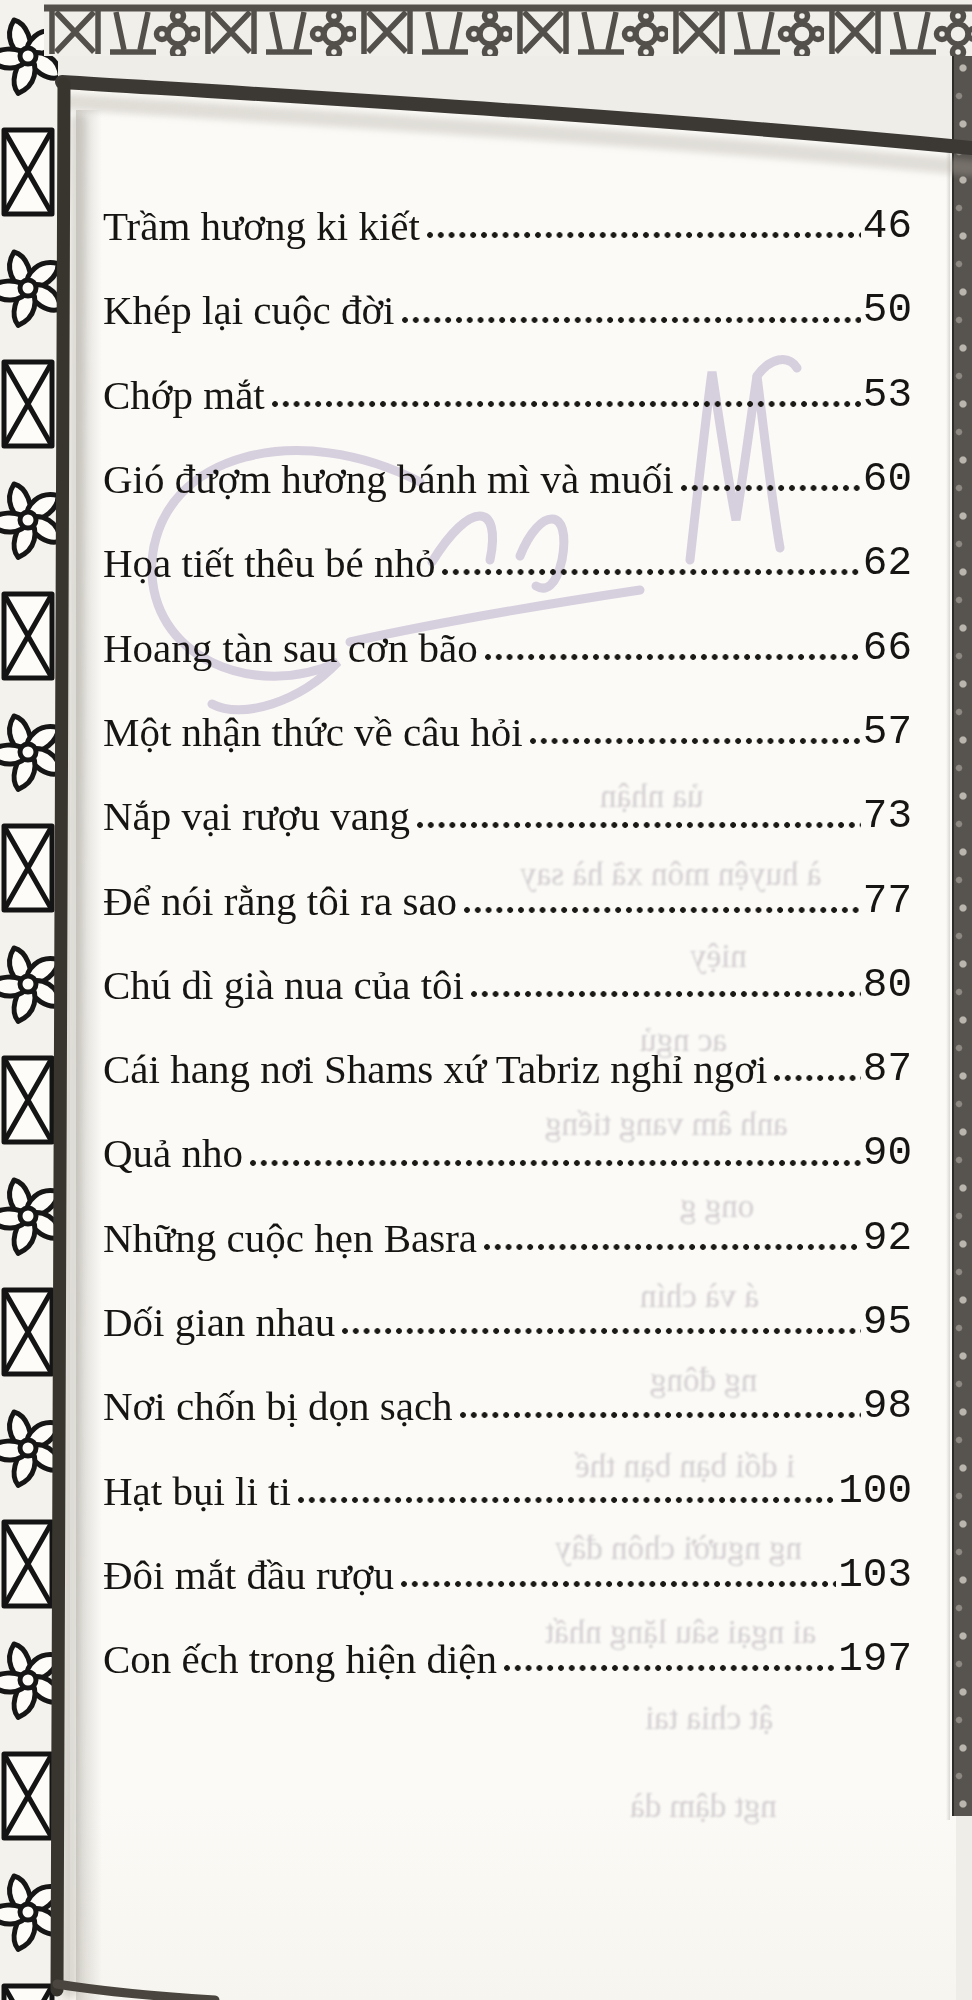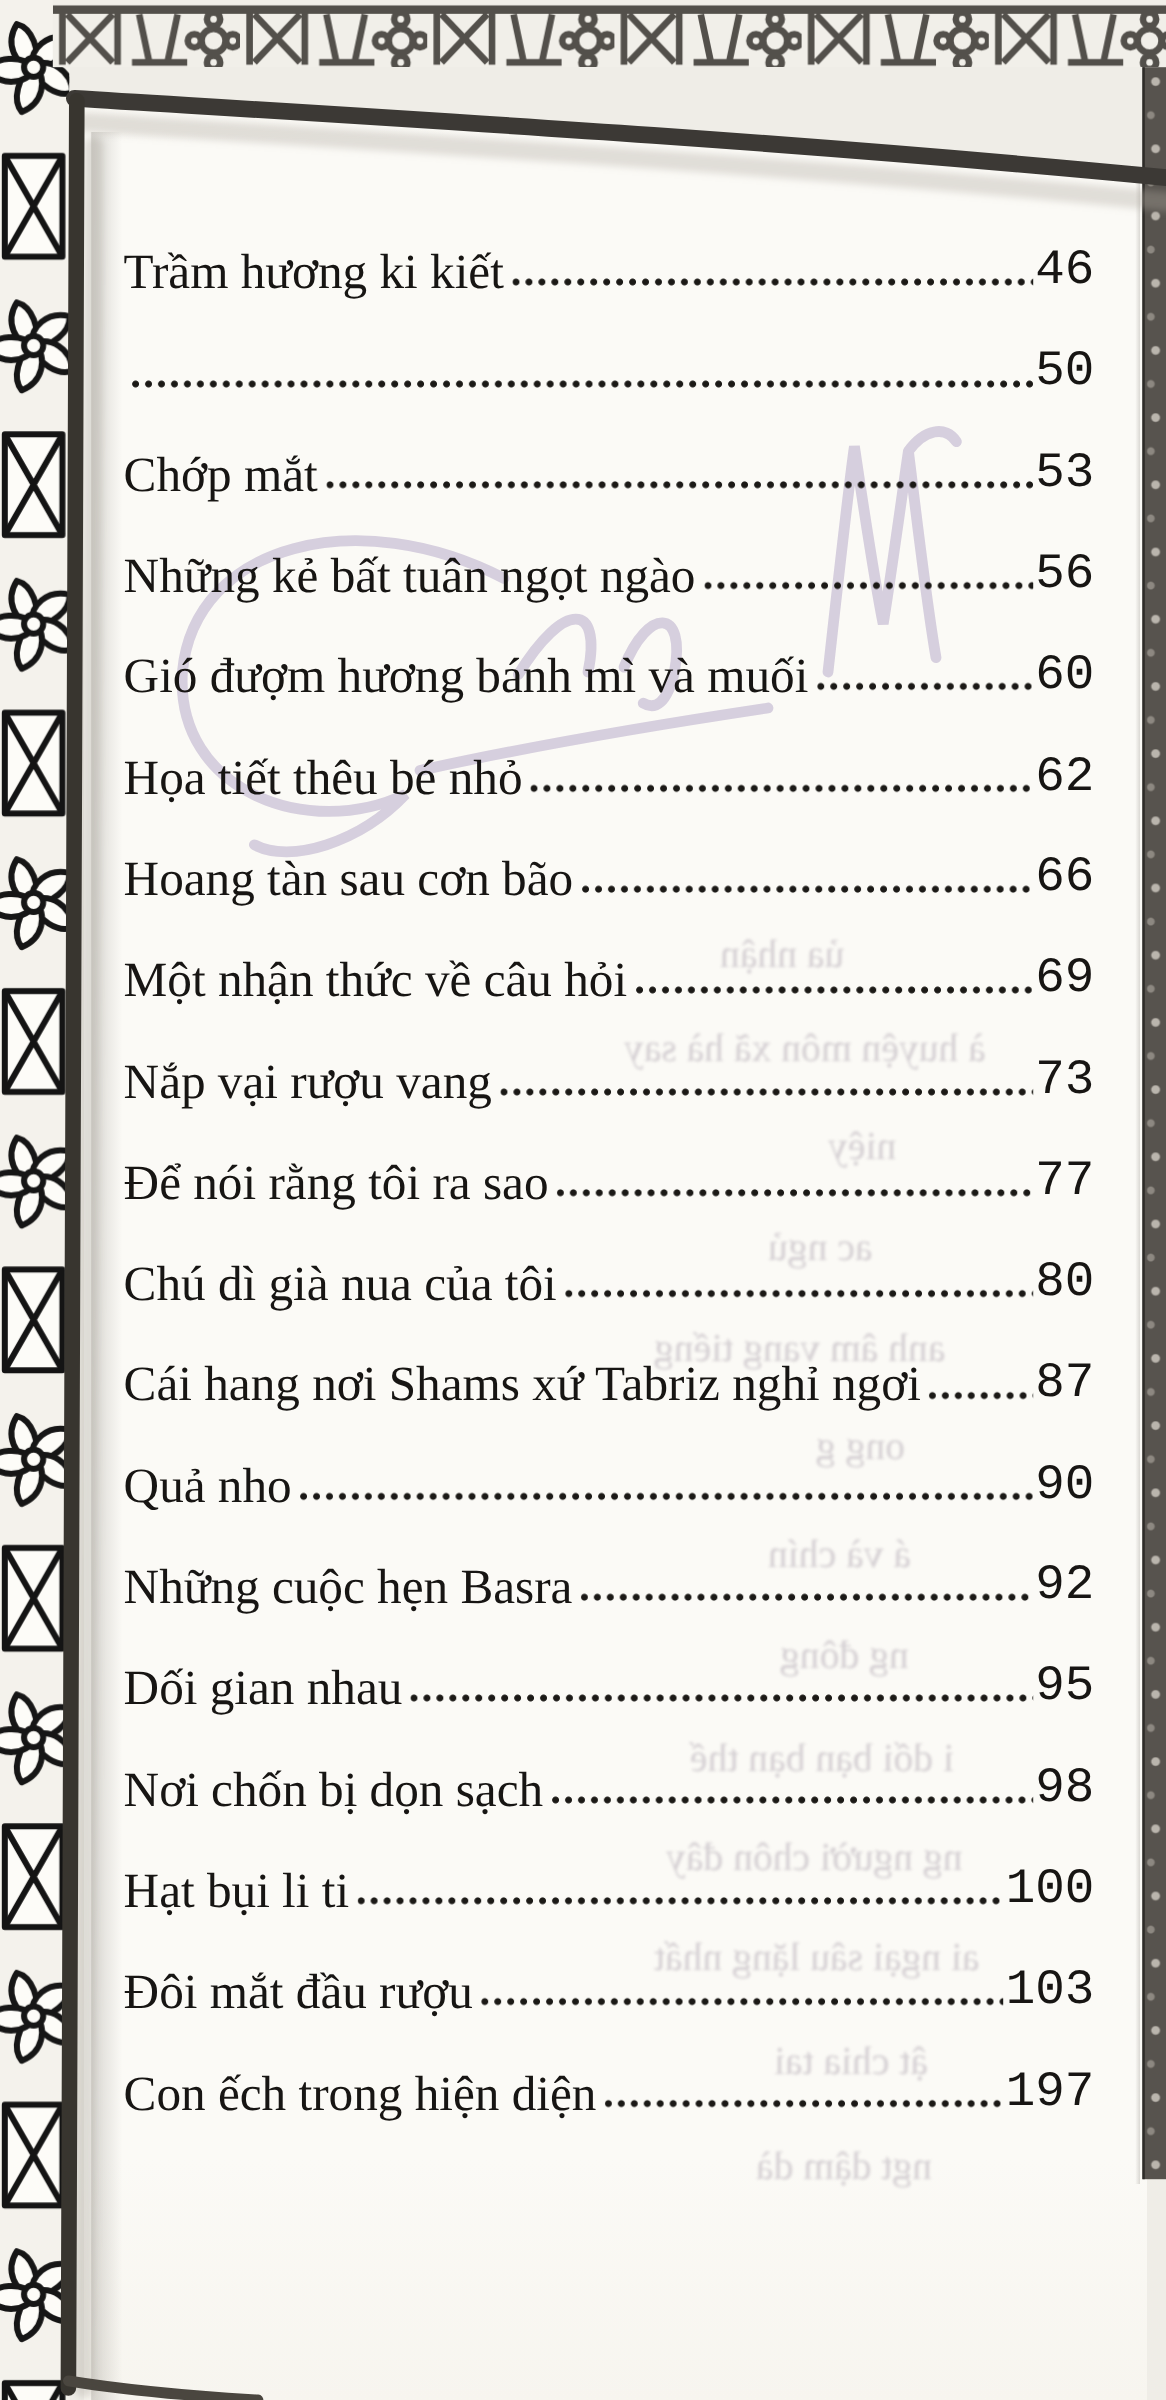--- a/index.html
+++ b/index.html
@@ -176,52 +176,48 @@
       <span class="ghost" style="left: 630px; top: 1788px;">ngt dậm dà</span>
     </div>
 
   <div class="toc" id="toc-host">
       <div class="toc-row">
         <span class="toc-title">Trầm hương ki kiết</span>
         <span class="toc-leader"></span>
         <span class="toc-page">46</span>
       </div>
       <div class="toc-row">
+        <span class="toc-title">Khép lại cuộc đời</span>
         <span class="toc-leader"></span>
         <span class="toc-page">50</span>
       </div>
       <div class="toc-row">
         <span class="toc-title">Chớp mắt</span>
         <span class="toc-leader"></span>
         <span class="toc-page">53</span>
       </div>
       <div class="toc-row">
-        <span class="toc-title">Những kẻ bất tuân ngọt ngào</span>
-        <span class="toc-leader"></span>
-        <span class="toc-page">56</span>
-      </div>
-      <div class="toc-row">
         <span class="toc-title">Gió đượm hương bánh mì và muối</span>
         <span class="toc-leader"></span>
         <span class="toc-page">60</span>
       </div>
       <div class="toc-row">
         <span class="toc-title">Họa tiết thêu bé nhỏ</span>
         <span class="toc-leader"></span>
         <span class="toc-page">62</span>
       </div>
       <div class="toc-row">
         <span class="toc-title">Hoang tàn sau cơn bão</span>
         <span class="toc-leader"></span>
         <span class="toc-page">66</span>
       </div>
       <div class="toc-row">
         <span class="toc-title">Một nhận thức về câu hỏi</span>
         <span class="toc-leader"></span>
-        <span class="toc-page">69</span>
+        <span class="toc-page">57</span>
       </div>
       <div class="toc-row">
         <span class="toc-title">Nắp vại rượu vang</span>
         <span class="toc-leader"></span>
         <span class="toc-page">73</span>
       </div>
       <div class="toc-row">
         <span class="toc-title">Để nói rằng tôi ra sao</span>
         <span class="toc-leader"></span>
         <span class="toc-page">77</span>

